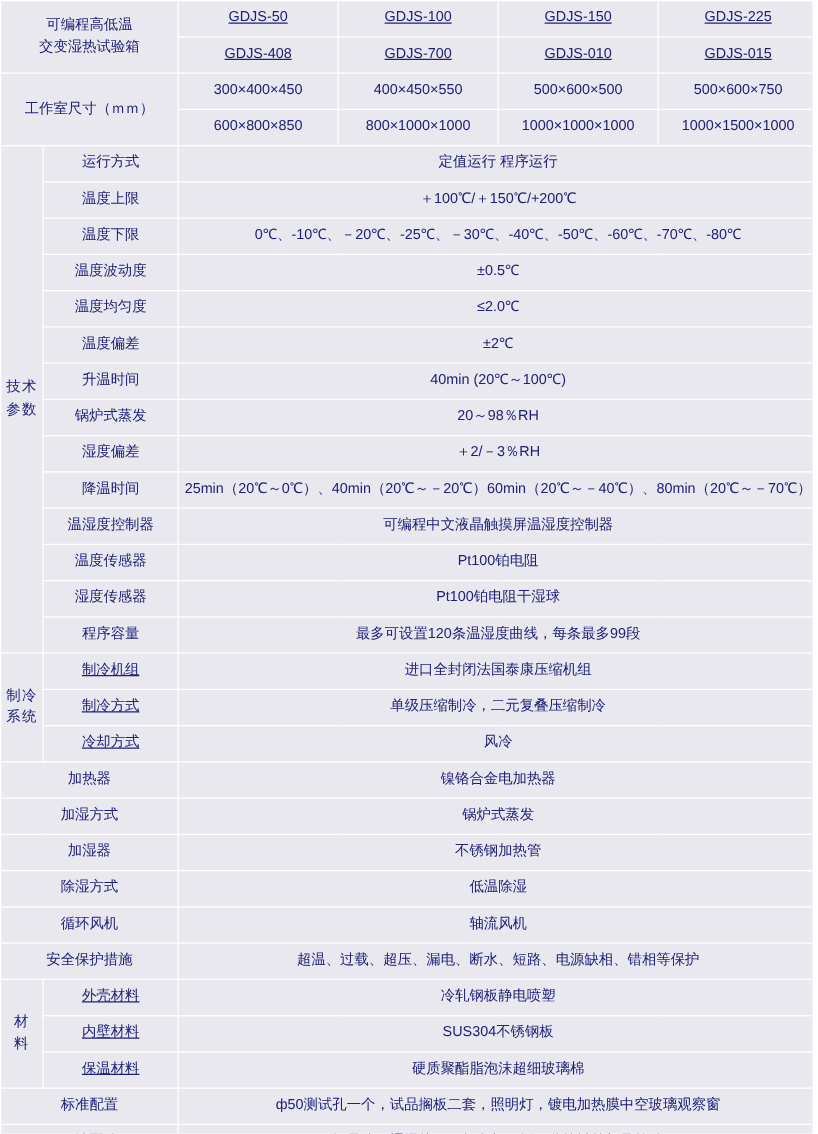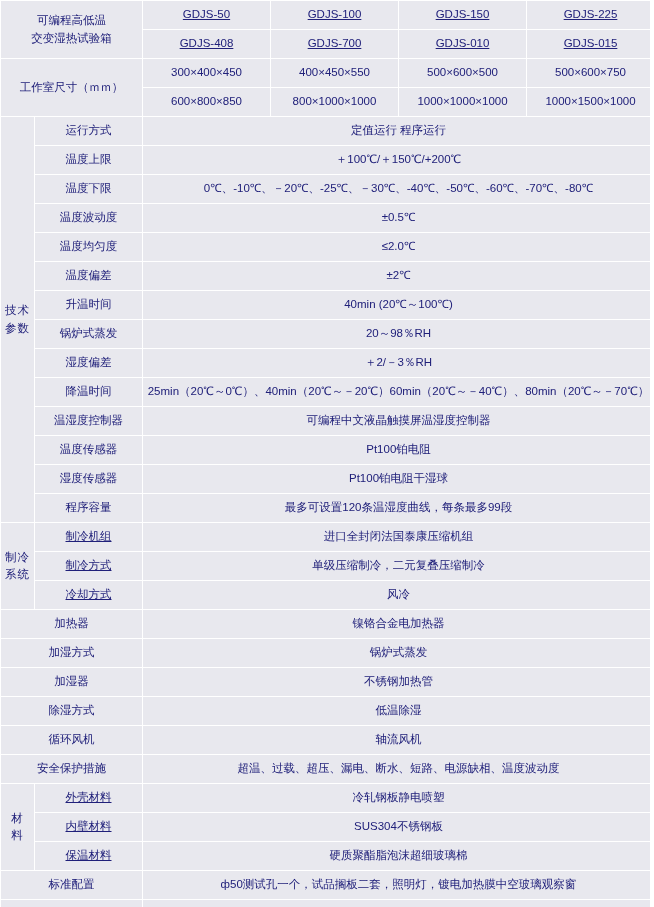--- a/index.html
+++ b/index.html
@@ -207,21 +207,21 @@
   <tr>
     <td class="label-full" colspan="2">除湿方式</td>
     <td class="value" colspan="4">低温除湿</td>
   </tr>
   <tr>
     <td class="label-full" colspan="2">循环风机</td>
     <td class="value" colspan="4">轴流风机</td>
   </tr>
   <tr>
     <td class="label-full" colspan="2">安全保护措施</td>
-    <td class="value" colspan="4">超温、过载、超压、漏电、断水、短路、电源缺相、温度波动度</td>
+    <td class="value" colspan="4">超温、过载、超压、漏电、断水、短路、电源缺相、错相等保护</td>
   </tr>
 
   <tr>
     <td class="label-main" rowspan="3">
       <span class="vert">材</span>
       <span class="vert">料</span>
     </td>
     <td class="label-sub">外壳材料</td>
     <td class="value" colspan="4">冷轧钢板静电喷塑</td>
   </tr>

